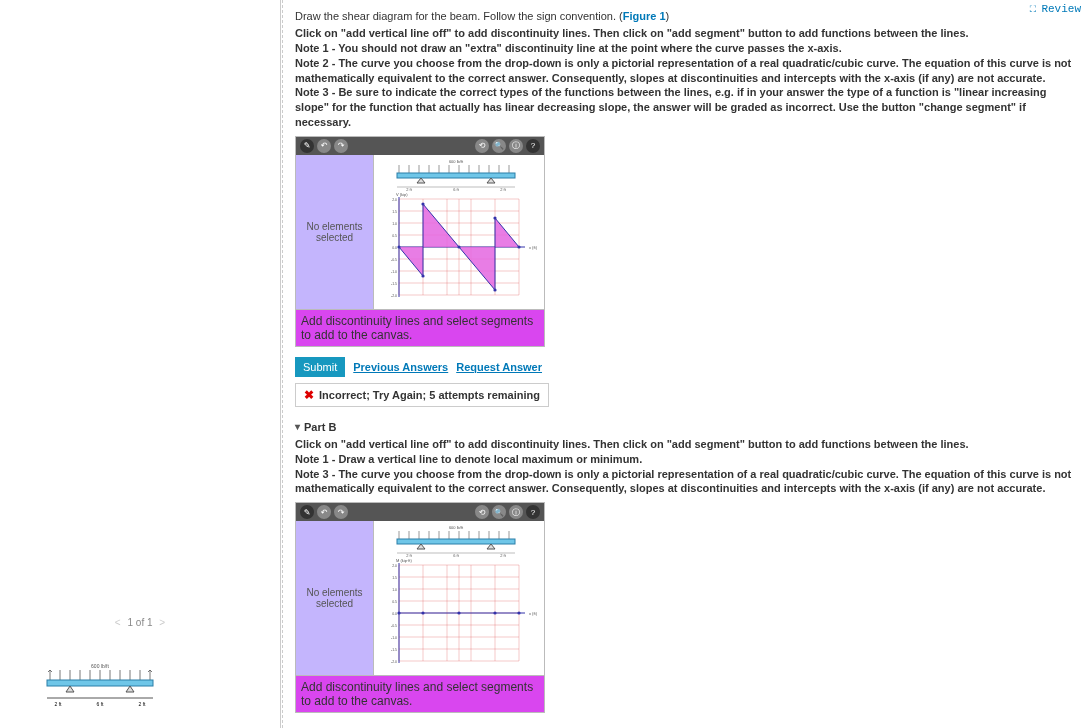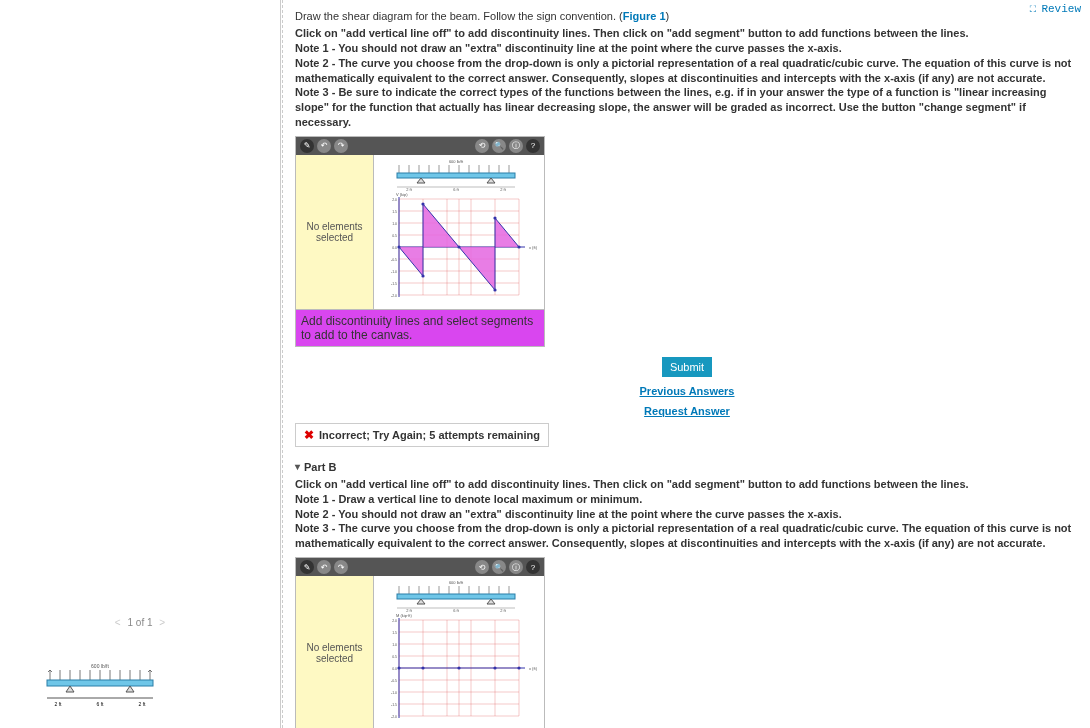--- a/index.html
+++ b/index.html
@@ -11,24 +11,24 @@
   .content { padding: 10px 12px 10px 12px; }
   .prompt { color: #333; margin-bottom: 4px; }
   .prompt a { color: #0079b8; text-decoration: none; font-weight: bold; }
   .notes { font-weight: bold; color: #333; line-height: 1.35; margin-bottom: 6px; }
   .canvas-box { border: 1px solid #bbb; width: 248px; background: #fff; margin-top:4px; }
   .canvas-toolbar { background:#555; height:18px; display:flex; justify-content:space-between; align-items:center; padding:0 4px; }
   .tb-left, .tb-right { display:flex; gap:3px; }
   .tb-btn { width:14px; height:14px; border-radius:50%; background:#888; display:flex; align-items:center; justify-content:center; color:#fff; font-size:8px; cursor:pointer; }
   .tb-btn.dark { background:#333; }
   .canvas-body { display:flex; }
-  .canvas-left { width:78px; border-right:1px solid #bbb; background:#fef9c3; height:154px; display:flex; align-items:center; justify-content:center; text-align:center; color:#555; font-size:10px; padding:4px; box-sizing:border-box; }
+  .canvas-left { width:78px; border-right:1px solid #bbb; background:#c4b5fd; height:154px; display:flex; align-items:center; justify-content:center; text-align:center; color:#555; font-size:10px; padding:4px; box-sizing:border-box; }
   .canvas-right { flex:1; height:154px; position:relative; background:#fff; }
   .canvas-footer { border-top:1px solid #bbb; padding:4px 5px; font-size:12px; color:#333; background:#d946ef; }
-  .submit-row { display:flex; align-items:center; gap:8px; margin-top:10px;flex-direction:column; }
+  .submit-row { display:flex; align-items:center; gap:8px; margin-top:10px; }
   .submit-btn { background:#1798bf; color:#fff; border:none; padding:4px 8px; font-size:11px; cursor:pointer; }
   .link-a { color:#0079b8; font-weight:bold; text-decoration:underline; cursor:pointer; font-size:11px; }
   .feedback { border:1px solid #ccc; display:inline-flex; align-items:center; gap:5px; padding:4px 8px; margin-top:6px; font-weight:bold; font-size:11px; color:#333; }
   .fb-x { color:#d00; font-size:12px; }
   .part-hdr { display:flex; align-items:center; gap:4px; margin:14px 0 4px 0; font-weight:bold; font-size:11px; color:#333; }
   .part-caret { font-size:10px; color:#555; }
   .fig-nav { position:absolute; left:0; bottom:100px; width:280px; text-align:center; color:#888; font-size:10px; }
   .fig-nav span.arrow { color:#ccc; padding:0 4px; cursor:pointer; }
   .fig-thumb { position:absolute; left:35px; bottom:18px; width:130px; height:50px; }
   .plot-svg { width:100%; height:100%; }
@@ -218,21 +218,20 @@
       </div>
 
       
       <div class="part-hdr">
         <span class="part-caret">▾</span>
         <span>Part B</span>
       </div>
       <div class="notes">
         <div>Click on "add vertical line off" to add discontinuity lines. Then click on "add segment" button to add functions between the lines.</div>
         <div>Note 1 - Draw a vertical line to denote local maximum or minimum.</div>
-        <div>Note 2 - You should not draw an "extra" discontinuity line at the point where the curve passes the x-axis.</div>
         <div>Note 3 - The curve you choose from the drop-down is only a pictorial representation of a real quadratic/cubic curve. The equation of this curve is not mathematically equivalent to the correct answer. Consequently, slopes at discontinuities and intercepts with the x-axis (if any) are not accurate.</div>
       </div>
 
       <div class="canvas-box">
         <div class="canvas-toolbar">
           <div class="tb-left">
             <div class="tb-btn dark">✎</div>
             <div class="tb-btn">↶</div>
             <div class="tb-btn">↷</div>
           </div>

